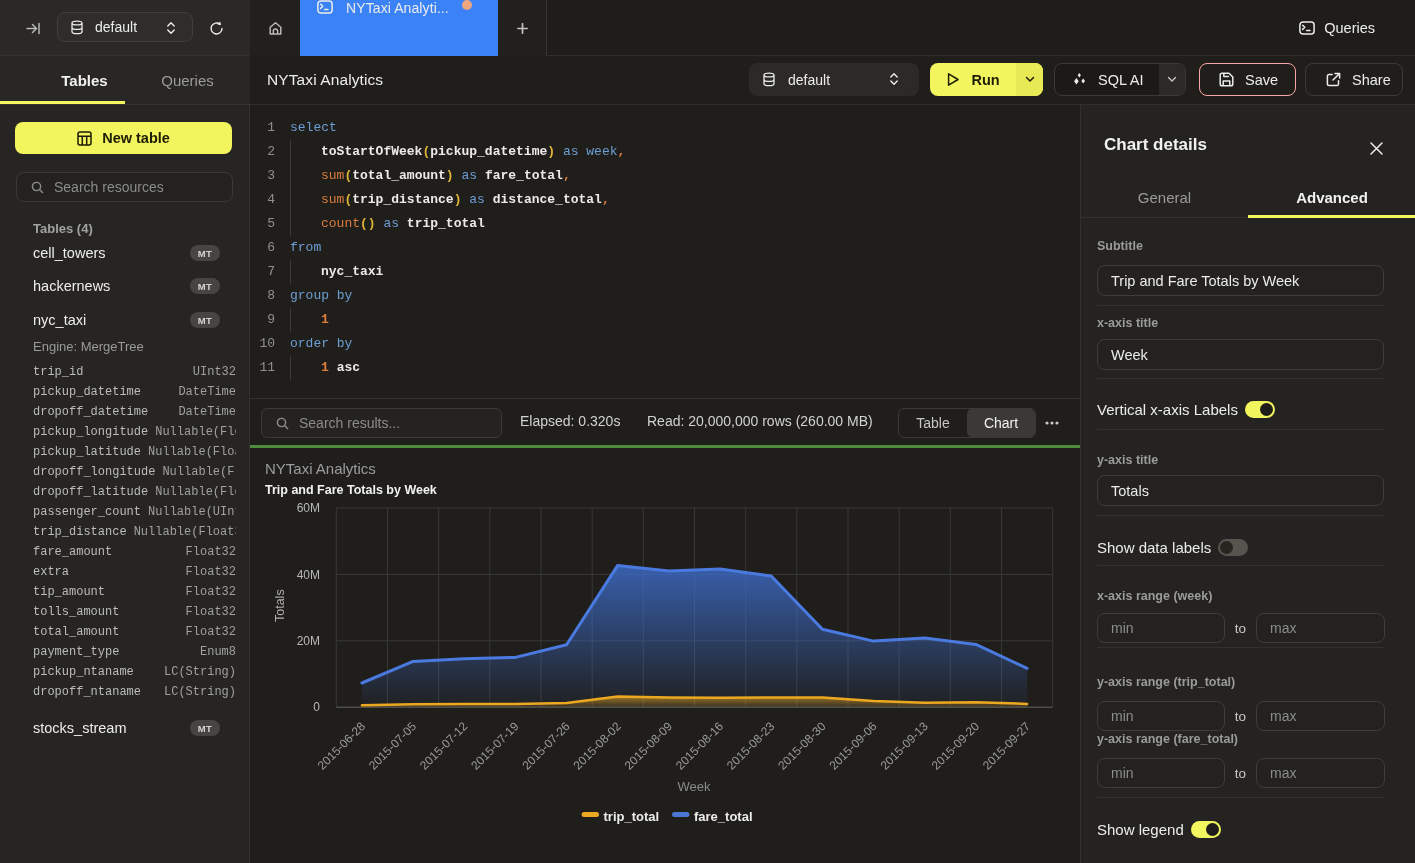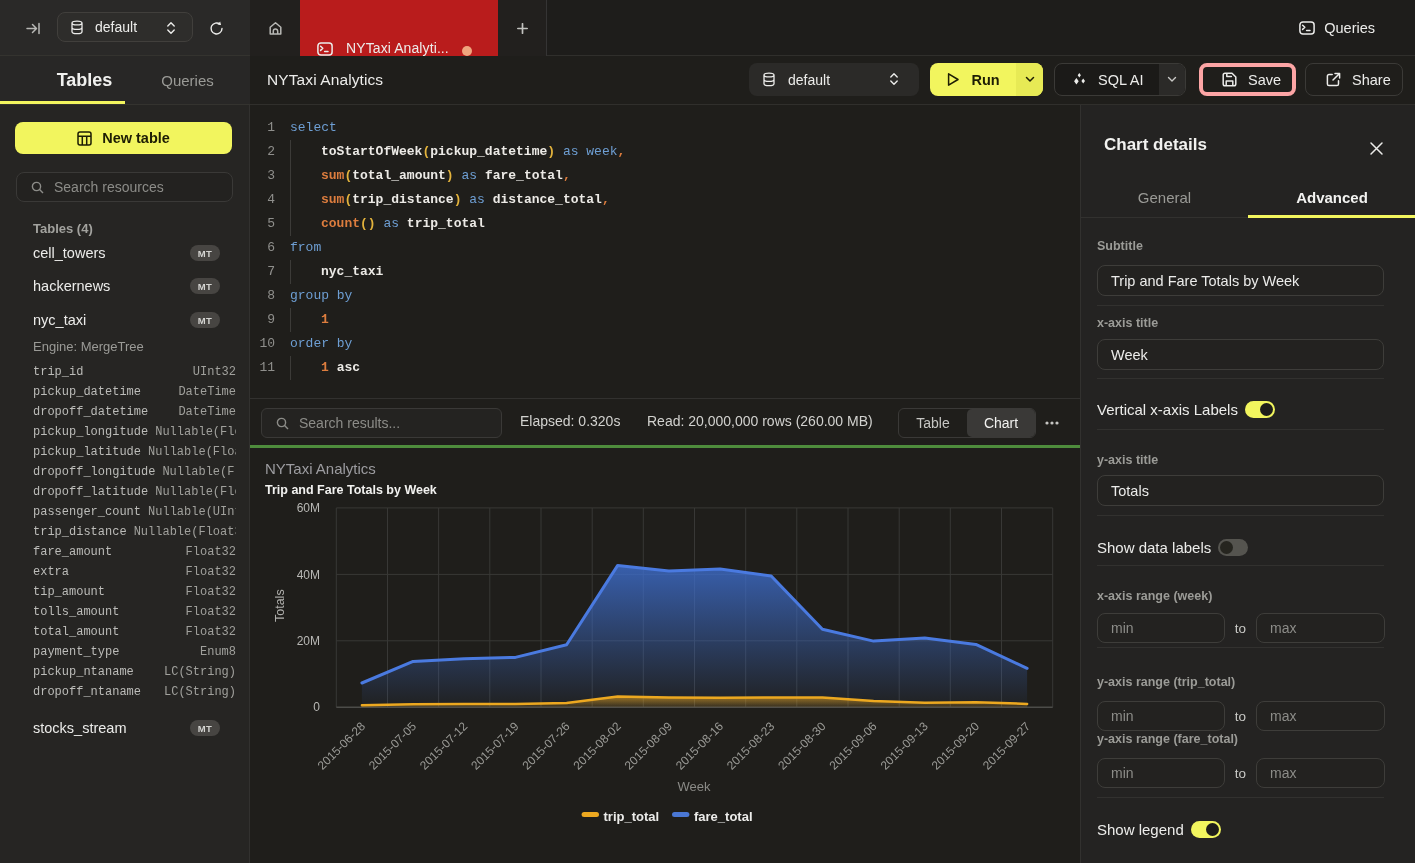--- a/index.html
+++ b/index.html
@@ -6,33 +6,33 @@
 html,body{background:#141413;}
 body{font-family:"Liberation Sans",sans-serif;}
 #page{position:relative;width:1415px;height:863px;background:#1f1e1b;overflow:hidden;}
 .abs{position:absolute;}
 svg{display:block;}
 .ic{stroke:#b8b8b5;fill:none;stroke-width:1.5;stroke-linecap:round;stroke-linejoin:round;}
 .icw{stroke:#ececea;fill:none;stroke-width:1.5;stroke-linecap:round;stroke-linejoin:round;}
 
 #tbr{left:250px;top:0;width:1165px;height:56px;background:#1e1d1b;border-bottom:1px solid #302f2c;}
 #hometab{left:0;top:0;width:50px;height:56px;background:#22201e;display:flex;align-items:center;justify-content:center;}
-#activetab{left:50px;top:0;width:198px;height:56px;background:#b91c1c;display:flex;align-items:flex-end;padding-left:17px;}
+#activetab{left:50px;top:0;width:198px;height:56px;background:#3b82f6;display:flex;align-items:flex-start;padding-left:17px;}
 #activetab .t{color:#ececea;font-size:14px;margin-left:13px;letter-spacing:.1px;}
 #activetab .dot{width:10px;height:10px;border-radius:50%;background:#efa57e;margin-left:13px;}
 #plustab{left:248px;top:0;width:49px;height:56px;background:#22201e;display:flex;align-items:center;justify-content:center;border-right:1px solid #353434;}
 #queriesbtn{right:40px;top:0;height:56px;display:flex;align-items:center;color:#ececea;font-size:14.5px;}
 #queriesbtn span{margin-left:9px;}
 
 #side{left:0;top:0;width:250px;height:863px;background:#262523;border-right:1px solid #32312f;}
 #sidetop{left:0;top:0;width:250px;height:56px;background:#2a2928;border-bottom:1px solid #34332f;}
 #pill{left:57px;top:12px;width:136px;height:30px;background:#2e2d2b;border:1px solid #413f3c;border-radius:8px;display:flex;align-items:center;padding-left:13px;}
 #pill .t{color:#ececea;font-size:14px;margin-left:12px;}
 #sidetabs{left:0;top:56px;width:250px;height:49px;background:#282726;border-bottom:1px solid #34332f;}
-#sidetabs .a{left:0;top:0;width:125px;height:48px;display:flex;align-items:center;justify-content:center;color:#f1f1ef;font-size:18px;font-weight:700;padding-left:44px;}
+#sidetabs .a{left:0;top:0;width:125px;height:48px;display:flex;align-items:center;justify-content:center;color:#f1f1ef;font-size:15px;font-weight:700;padding-left:44px;}
 #sidetabs .b{left:125px;top:0;width:125px;height:48px;display:flex;align-items:center;justify-content:center;color:#9a9a96;font-size:15px;}
 #sidetabs .u{left:0;bottom:0;width:125px;height:3px;background:#f2f55e;}
 #newtable{left:15px;top:122px;width:217px;height:32px;background:#f2f55e;border-radius:8px;display:flex;align-items:center;justify-content:center;color:#1d1d04;font-size:14.5px;font-weight:700;}
 #newtable svg{margin-right:10px;}
 #sidesearch{left:16px;top:172px;width:217px;height:30px;background:#232220;border:1px solid #3a3937;border-radius:8px;display:flex;align-items:center;padding-left:14px;color:#8c8c88;font-size:14px;}
 #sidesearch span{margin-left:10px;}
 .seclbl{left:33px;color:#a2a29e;font-size:13px;font-weight:700;}
 .trow{left:33px;width:187px;display:flex;align-items:center;justify-content:space-between;color:#ececea;font-size:14.5px;font-weight:500;}
 .mt{width:30px;height:16px;border-radius:9px;background:#474542;color:#d4d4d1;font-size:9.5px;font-weight:700;display:flex;align-items:center;justify-content:center;letter-spacing:.5px;}
 .engine{left:33px;color:#9a9a96;font-size:13px;}
@@ -43,21 +43,21 @@
 #mhead{left:250px;top:56px;width:1165px;height:49px;background:#1f1e1b;border-bottom:1px solid #302f2c;}
 #mhead .title{left:17px;top:15px;color:#ececea;font-size:15.5px;font-weight:500;letter-spacing:.1px;}
 .hbtn{top:7px;height:33px;border-radius:8px;display:flex;align-items:center;}
 
 #editor{left:250px;top:105px;width:830px;height:293px;font-family:"Liberation Mono",monospace;font-size:13px;}
 .eline{position:relative;height:24px;line-height:24px;white-space:pre;}
 .eline .ln{position:absolute;left:0;top:0;width:25px;text-align:right;color:#8f8f8c;}
 .eline .code{position:absolute;left:40px;top:0;}
 .ind{display:inline-block;width:31px;height:24px;border-left:1px solid #3c3b38;vertical-align:top;}
 .kw{color:#6e9fd4;}
-.fn{color:#dd7d3e;font-weight:700;}
+.fn{color:#dd7d3e;font-weight:400;}
 .pa{color:#e3b33c;font-weight:700;}
 .id{color:#eceae6;font-weight:700;}
 .nu{color:#dd7d3e;font-weight:700;}
 
 #toolbar{left:250px;top:398px;width:830px;height:47px;border-top:1px solid #32312f;background:#1f1e1b;}
 #rsearch{left:11px;top:9px;width:241px;height:30px;background:#242321;border:1px solid #3a3937;border-radius:6px;display:flex;align-items:center;padding-left:14px;color:#8c8c88;font-size:14px;}
 #rsearch span{margin-left:10px;}
 #toolbar .inf{top:14px;color:#d2d2cf;font-size:14px;}
 #seg{left:648px;top:9px;width:138px;height:30px;border:1px solid #3a3937;border-radius:6px;display:flex;}
 #seg .s1{width:68px;display:flex;align-items:center;justify-content:center;color:#c6c6c3;font-size:14px;}
@@ -278,21 +278,21 @@
             <path d="M7.3 1 L8.9 3.2 L7.3 5.4 L5.7 3.2 Z M4.4 6 L6.7 9.3 L4.4 12.6 L2.1 9.3 Z M11.2 6.4 L13 9 L11.2 11.6 L9.4 9 Z" style="fill:#ececea"></path>
           </svg>
       <span style="color:#ececea;font-size:14.5px;font-weight:500;margin-left:11px;">SQL AI</span>
     </div>
     <div style="width:26px;height:31px;background:#2b2a28;border-radius:0 7px 7px 0;display:flex;align-items:center;justify-content:center;">
       <svg width="10" height="7" viewBox="0 0 10 7">
             <path d="M1.5 1.5 L5 5 L8.5 1.5" style="fill:none;stroke:#c9c9c6;stroke-width:1.4;stroke-linecap:round;stroke-linejoin:round"></path>
           </svg>
     </div>
   </div>
-  <div class="abs hbtn" style="left:949px;width:97px;border:4px solid #fca5a5;padding-left:19px;">
+  <div class="abs hbtn" style="left:949px;width:97px;border:1px solid #fca5a5;padding-left:19px;">
     <svg width="15" height="15" viewBox="0 0 15 15">
           <path class="icw" d="M1.2 3 a1.8 1.8 0 0 1 1.8 -1.8 H10 L13.8 5 V12 a1.8 1.8 0 0 1 -1.8 1.8 H3 a1.8 1.8 0 0 1 -1.8 -1.8 Z M4.2 13.5 V9 H10.8 V13.5 M4.8 1.5 V4.6 H9.4"></path>
         </svg>
     <span style="color:#ececea;font-size:14.5px;font-weight:500;margin-left:11px;">Save</span>
   </div>
   <div class="abs hbtn" style="left:1055px;width:98px;border:1px solid #3b3a37;padding-left:20px;">
     <svg width="15" height="15" viewBox="0 0 15 15">
           <path class="icw" d="M6.2 2.5 H3 a1.6 1.6 0 0 0 -1.6 1.6 V12 A1.6 1.6 0 0 0 3 13.6 H10.9 a1.6 1.6 0 0 0 1.6 -1.6 V8.8 M9 1.4 H13.6 V6 M13.3 1.7 L7 8"></path>
         </svg>
     <span style="color:#ececea;font-size:14.5px;font-weight:500;margin-left:11px;">Share</span>

